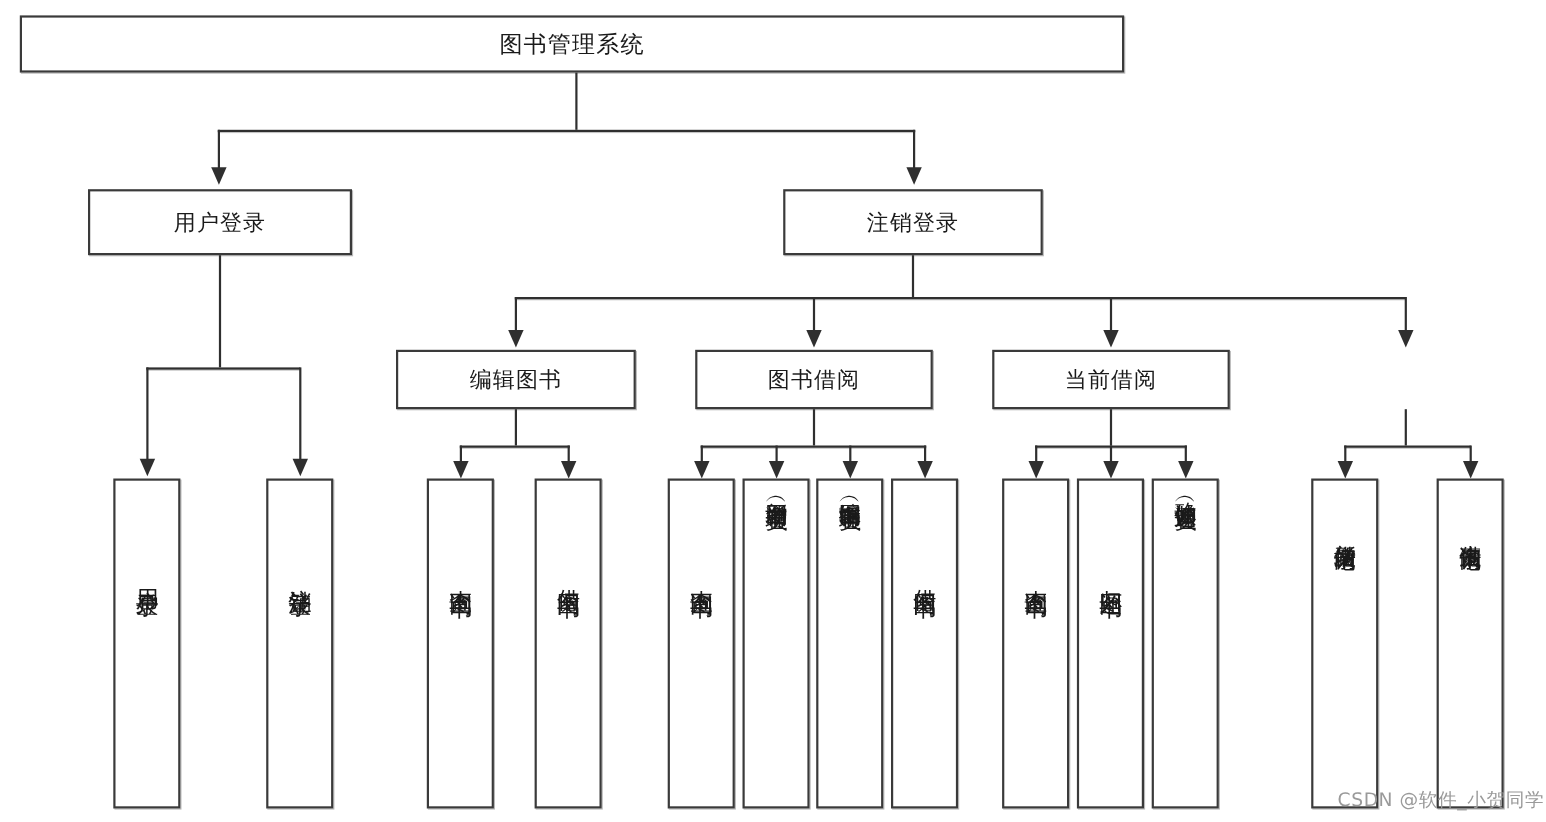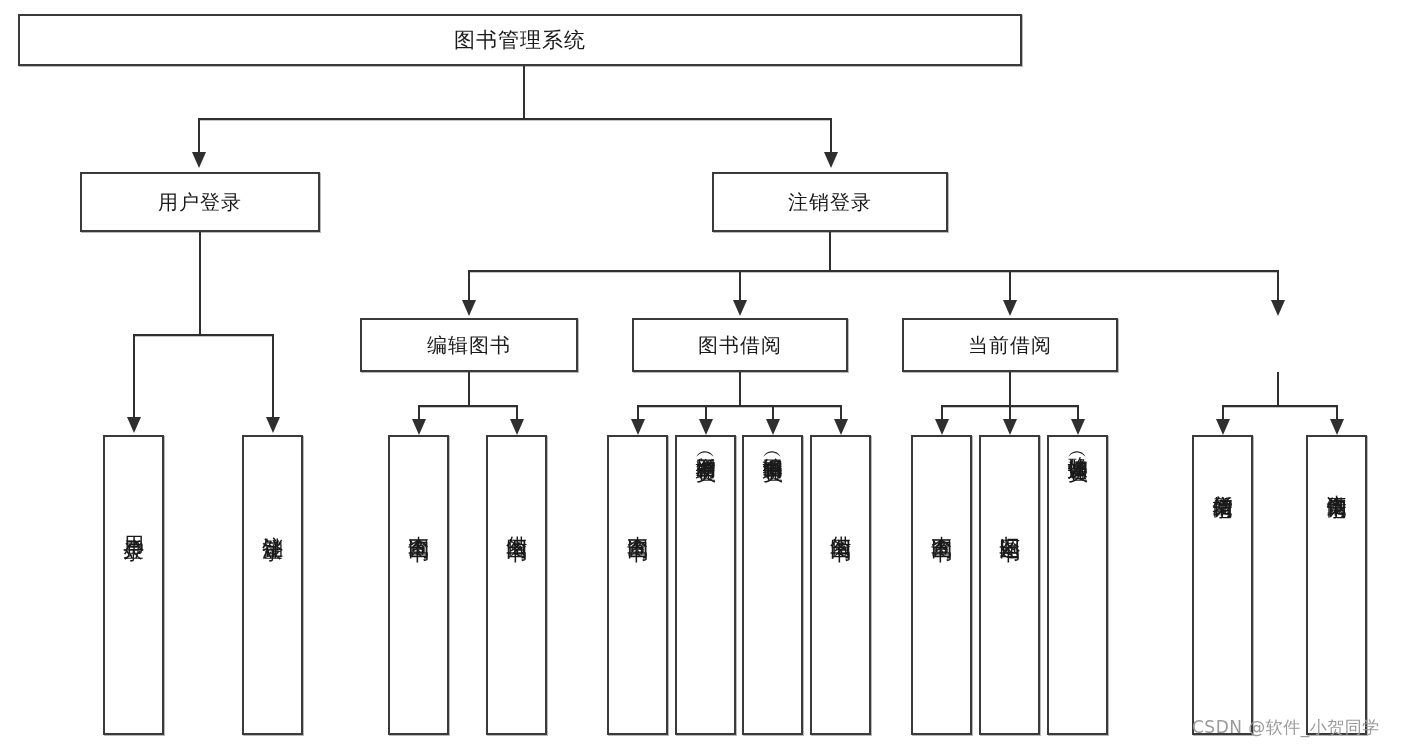--- a/index.html
+++ b/index.html
@@ -76,20 +76,21 @@
     border-right:7px solid transparent;
     border-top:16px solid #2f2f2f;
   }
   
   .watermark{
     position:absolute;
     font-size:17px;
     color:#9a9a9a;
     white-space:nowrap;
     letter-spacing:0.5px;
+    margin-left:24px;
   }
 </style>
 </head>
 <body>
 
 <div id="canvas">
 
   <div class="node root" style="left:18px;top:14px;width:1004px;height:52px;">
     <span>图书管理系统</span>
   </div>

